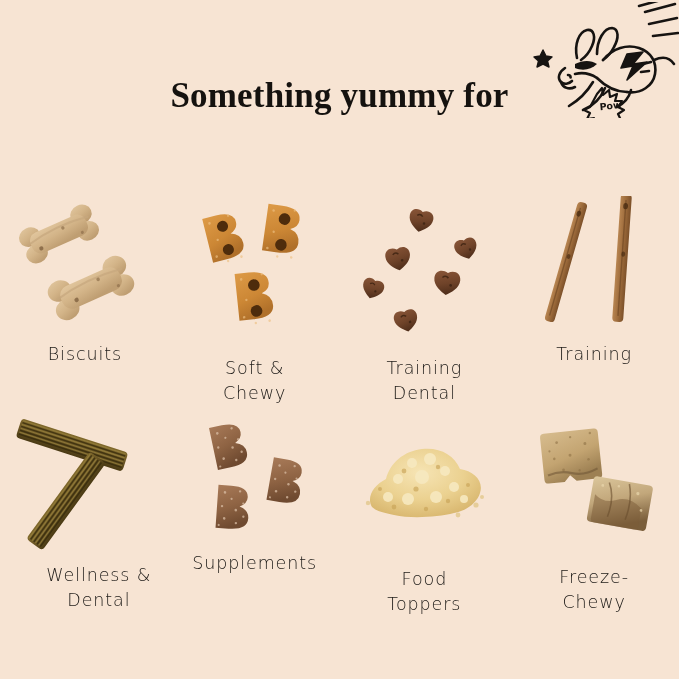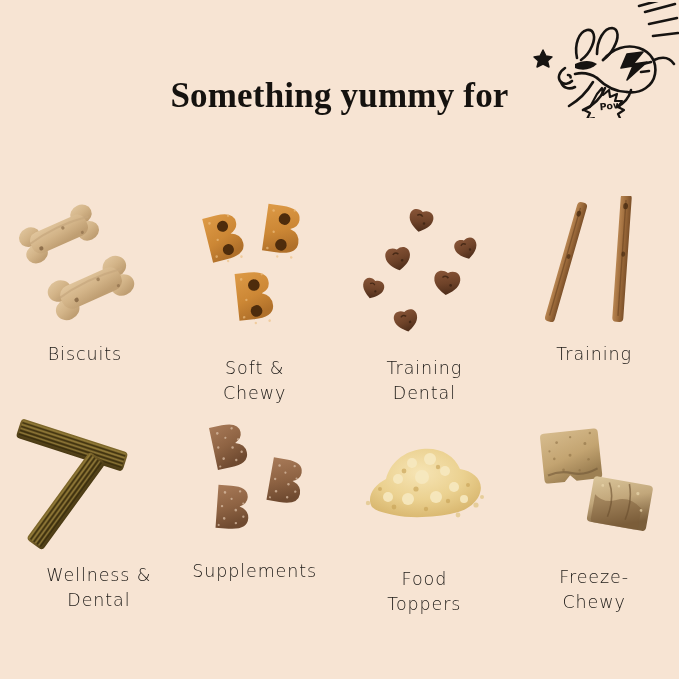--- a/index.html
+++ b/index.html
@@ -91,21 +91,21 @@
   .cell.c-training .art { margin-left: 4px; }
   .cell.c-jerkies .art { margin-left: 6px; }
   .cell.c-wellness .art { margin-left: -4px; }
   .cell.c-supplements .art { margin-left: 4px; }
   .cell.c-toppers .art { margin-left: 2px; }
   .cell.c-freeze .art { margin-left: 6px; }
 
   .cell.c-biscuits .caption { margin-top: 6px; }
   .cell.c-jerkies .caption { margin-top: 6px; }
   .cell.c-wellness .caption { margin-top: 12px; margin-left: 28px; }
-  .cell.c-supplements .caption { margin-top: 8px; }
+  .cell.c-supplements .caption { margin-top: 0; }
   .cell.c-toppers .caption { margin-top: 16px; }
   .cell.c-freeze .caption { margin-top: 14px; }
 </style>
 </head>
 <body>
 
 <div id="page">
 
   <div class="headline">
     <span class="l1">Something yummy for</span>

